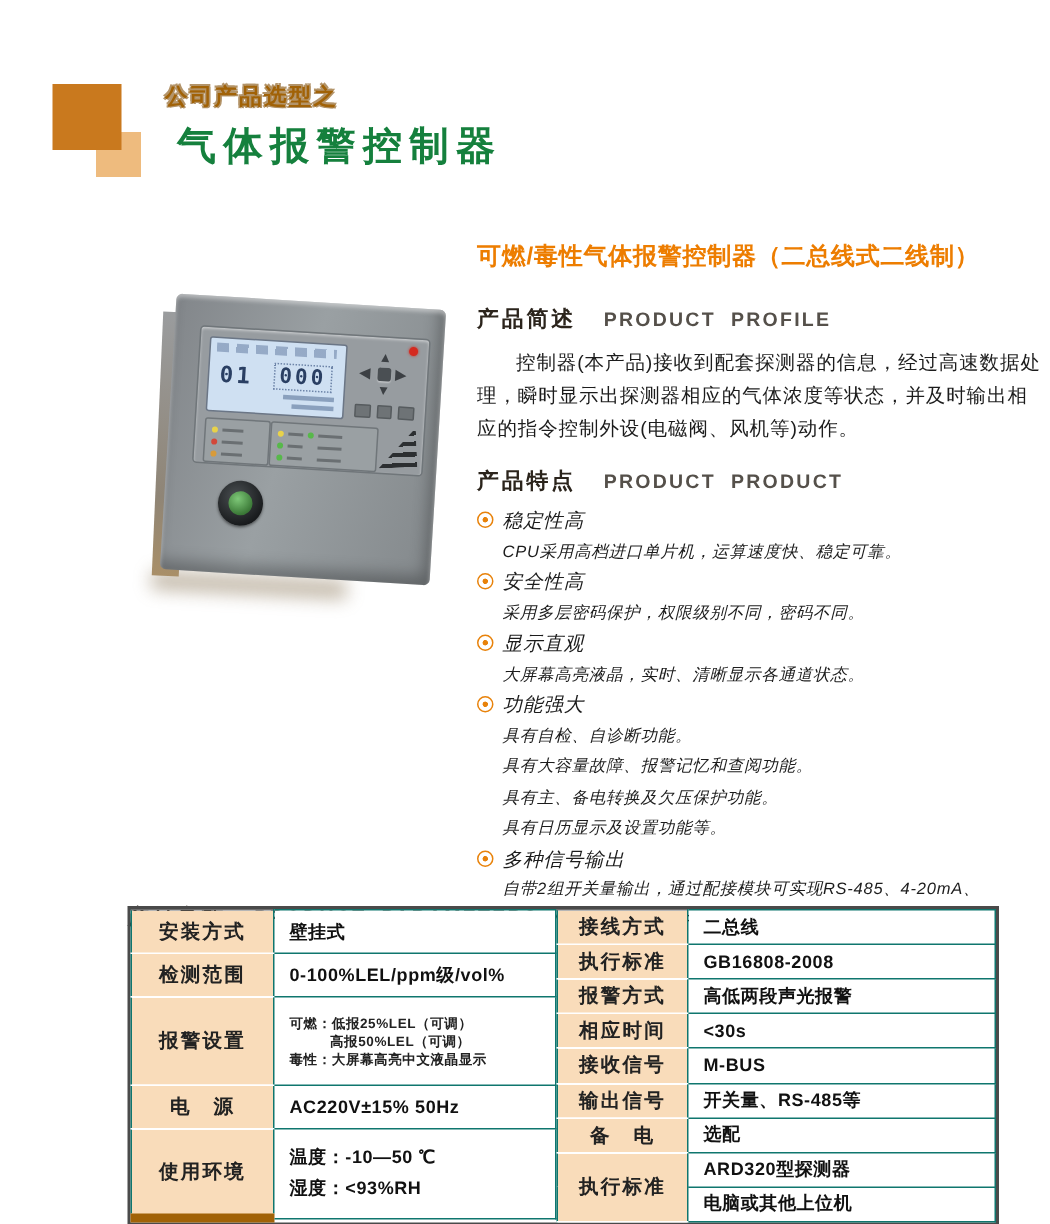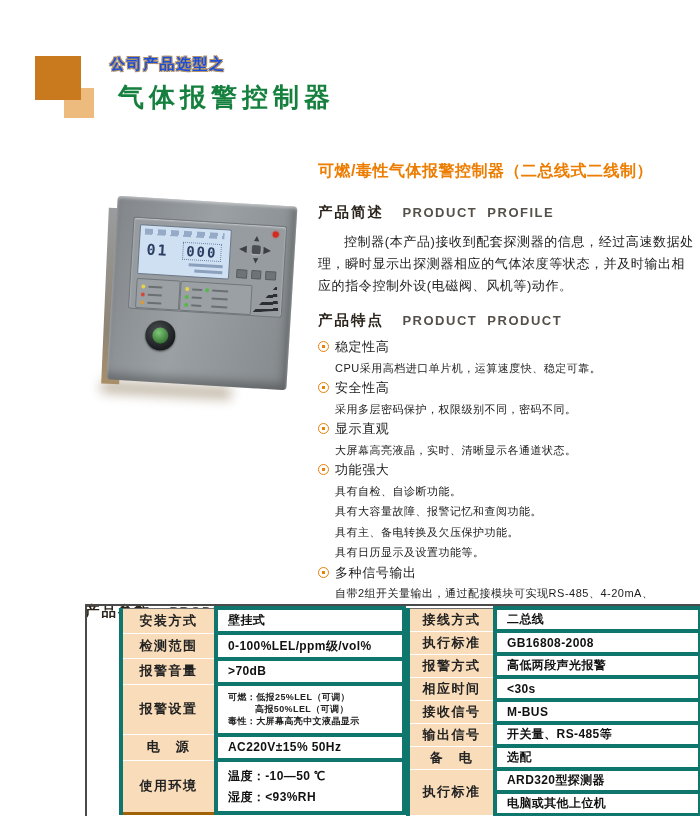--- a/index.html
+++ b/index.html
@@ -5,55 +5,55 @@
   html,body { margin:0; padding:0; background:#ffffff; }
   .page {
     position:relative; width:700px; height:816px; background:#ffffff;
     font-family:"Liberation Sans", sans-serif; overflow:hidden;
   }
   
   .sq-dark  { position:absolute; left:35px; top:56px; width:46px; height:44px; background:#C9791E; z-index:2; }
   .sq-light { position:absolute; left:64px; top:88px; width:30px; height:30px; background:#EEBB7E; z-index:1; }
   .eyebrow {
     position:absolute; left:110px; top:55px; font-size:15px; font-weight:bold; letter-spacing:1.5px;
-    color:#1d4ed8;
+    color:#a16207;
     text-shadow:-1px -1px 0 #b3946a, 1px -1px 0 #b3946a, -1px 1px 0 #b3946a, 1px 1px 0 #b3946a;
   }
   .page-title {
     position:absolute; left:118px; top:80px; font-size:26px; font-weight:bold; color:#15803d;
     letter-spacing:5px;
   }
   
   .right-col { position:absolute; left:318px; top:161px; width:378px; }
   .subtitle { font-size:16px; font-weight:bold; color:#ED7D00; letter-spacing:0.5px; }
   .sec-head { margin-top:21px; white-space:nowrap; }
   .sec-head .zh { font-size:14.5px; font-weight:bold; color:#2b241c; letter-spacing:2px; }
   .sec-head .en { font-size:13px; font-weight:bold; color:#55504a; letter-spacing:1.5px; word-spacing:5px; margin-left:14px; }
   .profile-text {
     margin-top:9px; font-size:13px; line-height:22px; color:#1c1c1c; text-indent:2em; letter-spacing:0.6px;
   }
-  .features-list { margin-top:7px; }
+  .features-list { margin-top:7px;font-style:italic; }
   .feat-title { font-size:13px; line-height:20.5px; color:#1c1c1c; letter-spacing:0.6px; }
   .feat-line  { font-size:11px; line-height:20.5px; color:#1c1c1c; letter-spacing:0.5px; padding-left:17px; }
   .bullet {
     display:inline-block; width:9px; height:9px; border:1.5px solid #E8820A; border-radius:50%;
     background:radial-gradient(circle,#E8820A 1.6px, transparent 2px);
     margin-right:6px; vertical-align:-1px;
   }
   
   .params-head { position:absolute; left:85px; top:581px; white-space:nowrap; }
   .tblwrap { position:absolute; left:85px; top:604px; display:flex; border:2px solid #4a4a4a; }
   table.ptable { border-collapse:collapse; table-layout:fixed; height:209px; }
-  .ptable td { border:4px solid #0f766e; overflow:hidden; }
+  .ptable td { border:1px solid #0f766e; overflow:hidden; }
   .ptable td.lbl {
     background:#F9DCBA; font-size:13px; font-weight:bold; color:#222222; text-align:center;
     letter-spacing:1.5px; border-top:1px solid #ffffff; border-bottom:1px solid #ffffff;
   }
   .ptable tr:first-child td.lbl { border-top:1px solid #6e6e6e; }
-  .ptable tr:last-child  td.lbl { border-bottom:3px solid #a16207; }
+  .ptable tr:last-child  td.lbl { border-bottom:6px solid #a16207; }
   .ptable td.val { background:#ffffff; font-size:12px; font-weight:bold; color:#111111; padding:1px 4px 1px 10px; letter-spacing:0.4px; }
   .r23 { height:23px; } .r46 { height:46px; } .r47 { height:47px; }
   .small-line  { font-size:9px; line-height:12px; font-weight:bold; color:#222; }
   .small-line.indent { padding-left:27px; }
   .two-line { line-height:21px; }
   
   .photo { position:absolute; left:95px; top:190px; width:212px; height:214px; }
   .dev-shadow { position:absolute; left:6px; top:194px; width:130px; height:12px; background:#8d7a5c; filter:blur(6px); opacity:0.55; transform:rotate(3deg); }
   .dev-side { position:absolute; left:10px; top:18px; width:18px; height:176px; transform:rotate(2.5deg); background:linear-gradient(180deg,#9a9c9e,#8f8576 70%,#a98f68); }
   .dev-body {
@@ -216,37 +216,33 @@
       </div>
     </div>
   </div>
 
   <div class="params-head sec-head">
     <span class="zh">产品参数</span>
     <span class="en">PRODUCT PARAMETERS</span>
   </div>
 
   <div class="tblwrap">
-    <table class="ptable" style="width:283px;margin-left:32px;">
+    <table class="ptable" style="width:283px;">
       <colgroup>
           <col style="width:95px">
           <col style="width:188px">
         </colgroup>
       <tbody>
           <tr class="r23">
             <td class="lbl">安装方式</td>
             <td class="val">壁挂式</td>
           </tr>
       <tr class="r23">
             <td class="lbl">检测范围</td>
             <td class="val">0-100%LEL/ppm级/vol%</td>
-          </tr>
-      <tr class="r23">
-            <td class="lbl">报警音量</td>
-            <td class="val">&gt;70dB</td>
           </tr>
       <tr class="r46">
         <td class="lbl">报警设置</td>
         <td class="val">
           <div class="small-line">可燃：低报25%LEL（可调）</div>
           <div class="small-line indent">高报50%LEL（可调）</div>
           <div class="small-line">毒性：大屏幕高亮中文液晶显示</div>
         </td>
       </tr>
       <tr class="r23">

